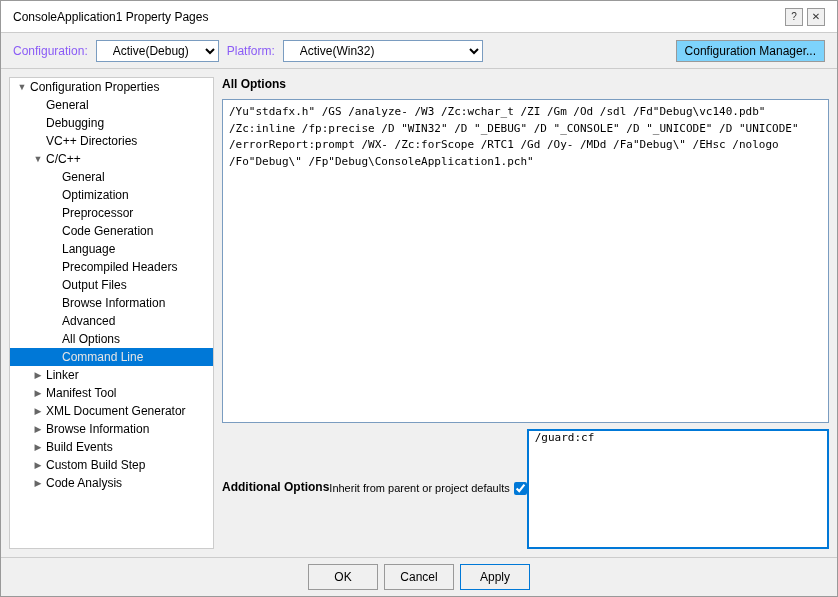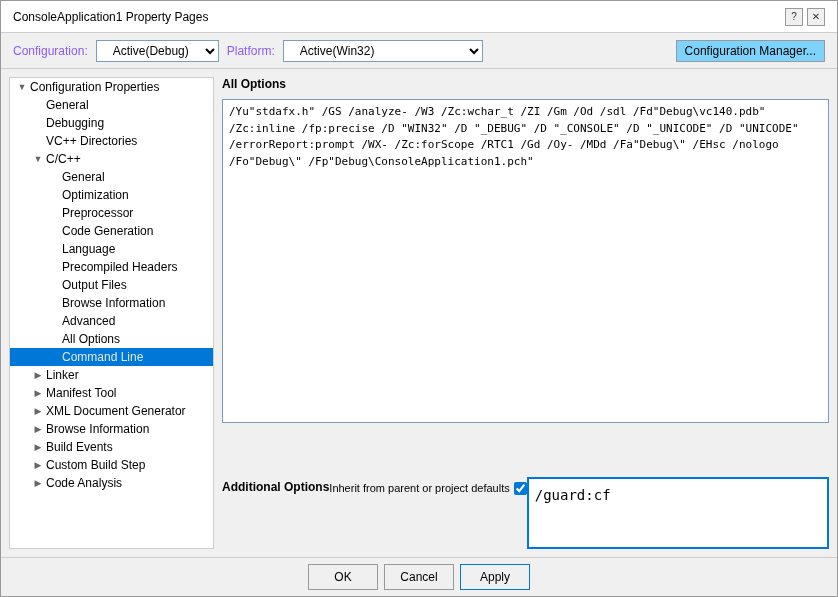--- a/index.html
+++ b/index.html
@@ -159,27 +159,26 @@
     }
     .inherit-checkbox {
       width: 13px;
       height: 13px;
       accent-color: #0078d7;
     }
     .additional-options-box {
       flex: 1;
       border: 2px solid #0078d7;
       background: #fff;
-      padding: 8px 6px;
-      font-size: 14px;
+      padding: 0 6px;
+      font-size: 11px;
       font-family: monospace;
       color: #000;
       resize: none;
       outline: none;
-      margin-top: 48px;
     }
     .bottom-bar {
       display: flex;
       justify-content: center;
       align-items: center;
       padding: 6px 12px;
       gap: 6px;
       border-top: 1px solid #ccc;
       background: #f0f0f0;
     }

